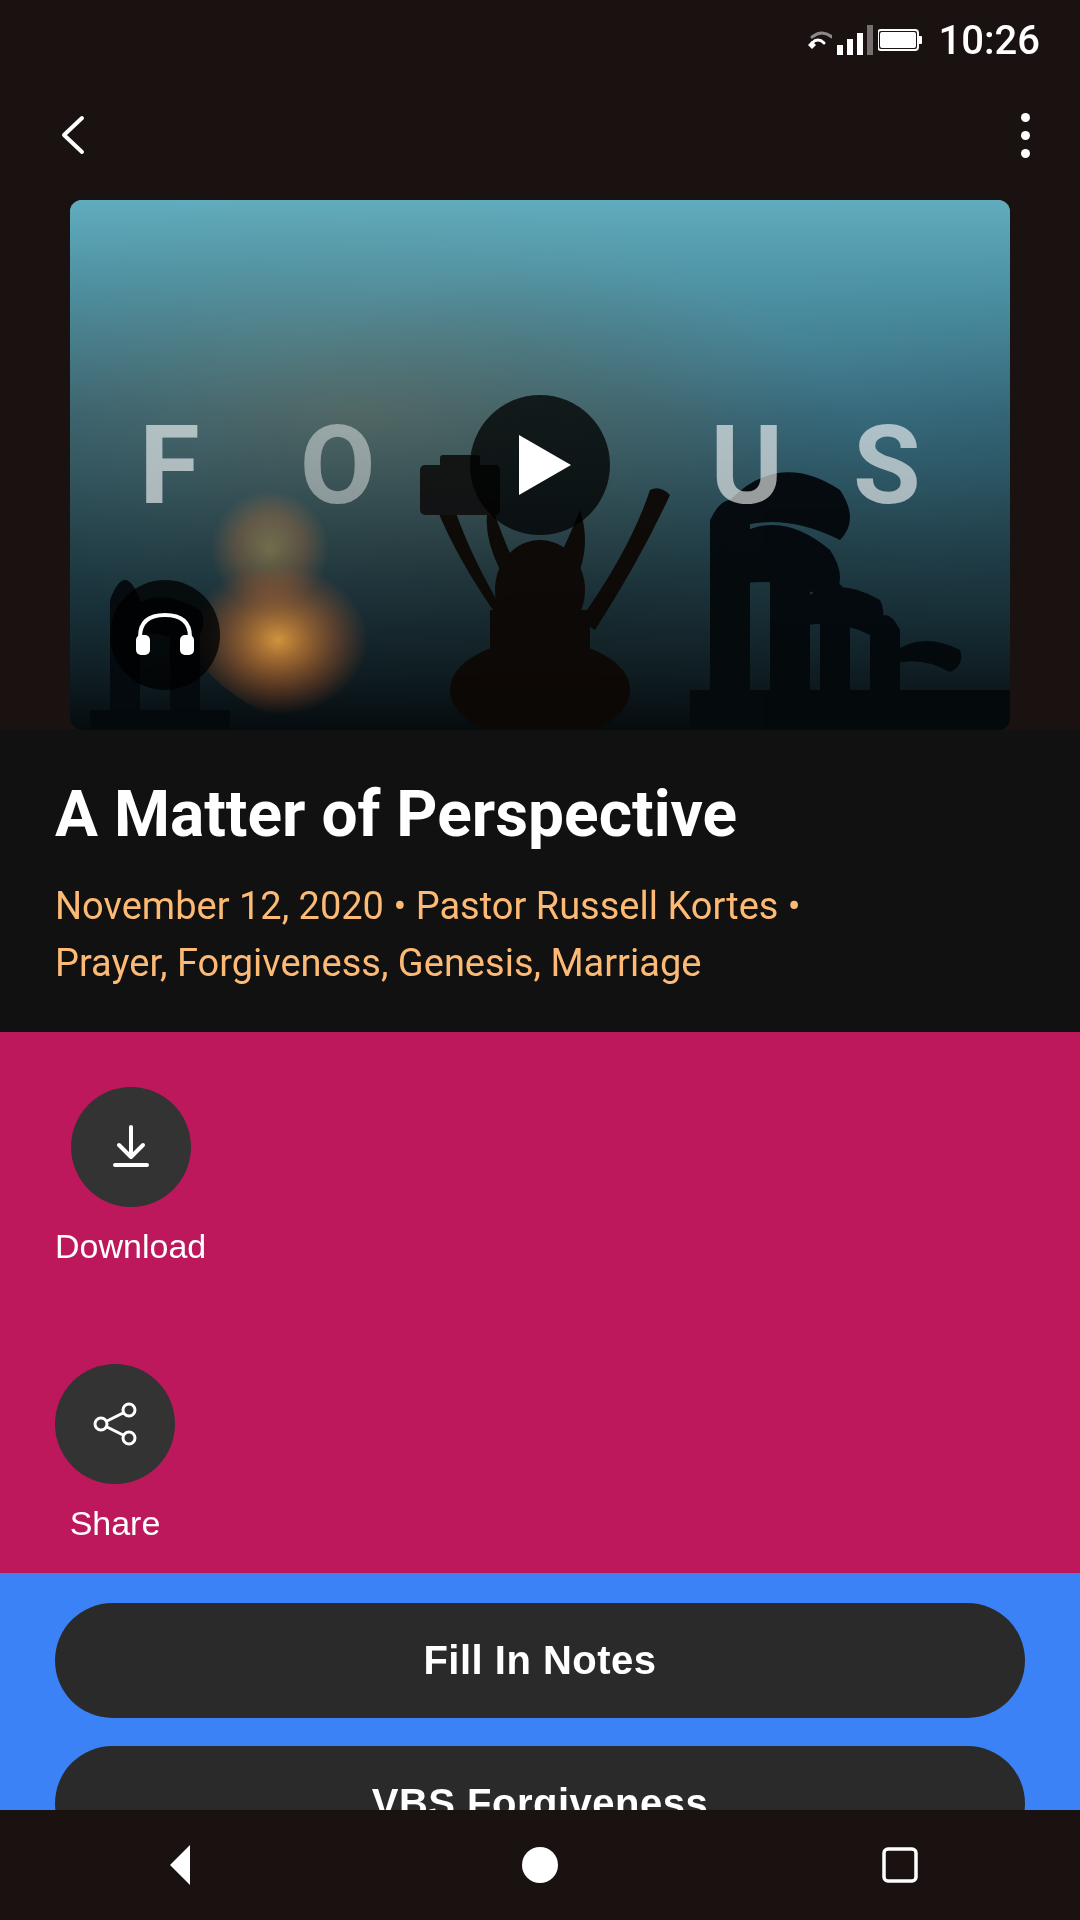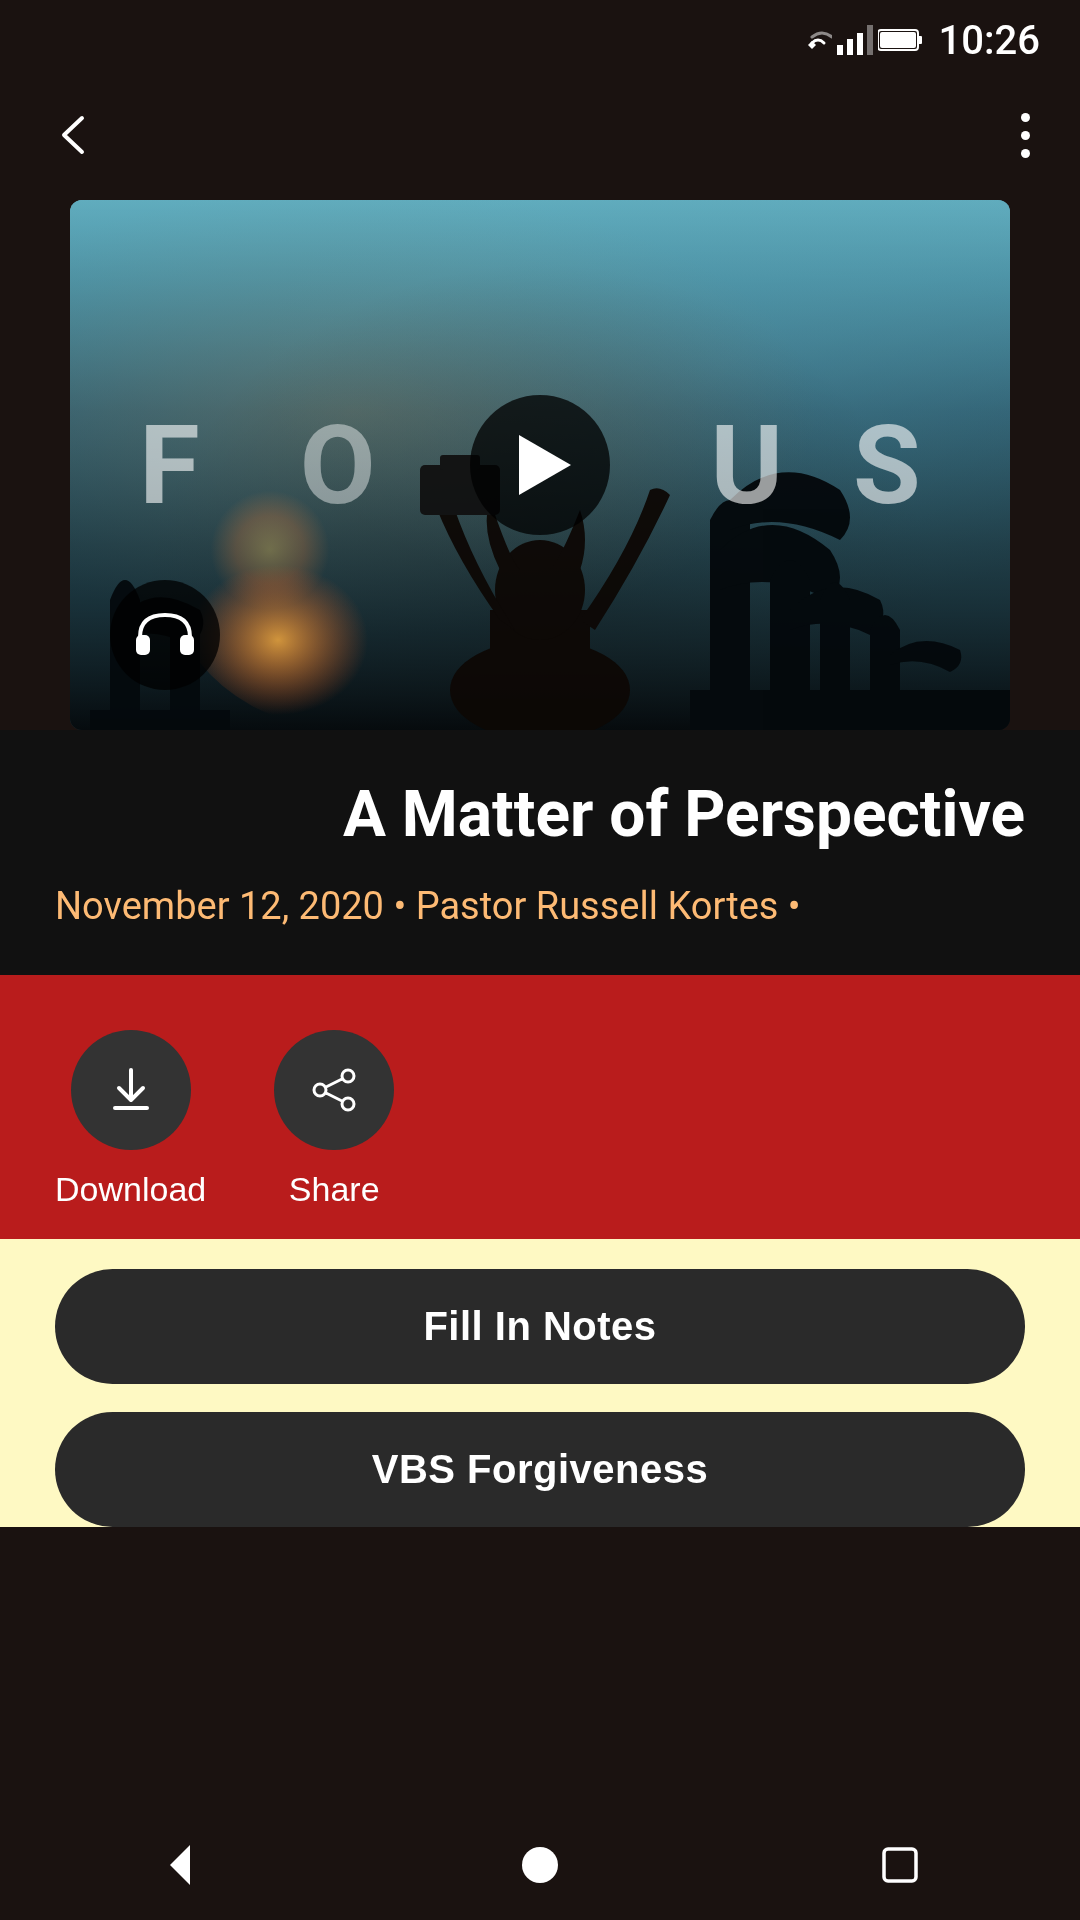--- a/index.html
+++ b/index.html
@@ -183,37 +183,37 @@
       padding: 50px 55px 40px;
       background: #111111;
     }
 
     .sermon-title {
       font-size: 64px;
       font-weight: 700;
       color: #ffffff;
       line-height: 1.1;
       margin-bottom: 28px;
-      text-align: right;
     }
 
     .sermon-meta {
       font-size: 38px;
       color: #fdba74;
       line-height: 1.5;
     }
 
     
     .actions-row {
       display: flex;
       align-items: flex-start;
       justify-content: flex-start;
-      gap: 68px;
+      gap: 98px;
       padding: 55px 55px 30px;
-      background: #b91c1c;
+      background: #be185d;
+      flex-direction: column;
     }
 
     .action-item {
       display: flex;
       flex-direction: column;
       align-items: center;
       gap: 20px;
       cursor: pointer;
       background: none;
       border: none;
@@ -232,21 +232,21 @@
 
     .action-label {
       font-size: 34px;
       color: #ffffff;
       white-space: nowrap;
     }
 
     
     .big-buttons {
       padding: 30px 55px 0;
-      background: #fef9c3;
+      background: #3b82f6;
       display: flex;
       flex-direction: column;
       gap: 28px;
     }
 
     .big-btn {
       width: 100%;
       height: 115px;
       border-radius: 60px;
       background: #2a2a2a;
@@ -411,21 +411,21 @@
       <path d="M6 30 Q6 8 31 8 Q56 8 56 30" fill="none" stroke="white" stroke-width="4" stroke-linecap="round"></path>
       <rect x="2" y="28" width="14" height="20" rx="5" fill="white"></rect>
       <rect x="46" y="28" width="14" height="20" rx="5" fill="white"></rect>
     </svg>
   </button>
 </div>
 
 <div class="content">
   <h1 class="sermon-title">A Matter of Perspective</h1>
   <p class="sermon-meta">
-    <span>November 12, 2020</span><span> • </span><span>Pastor Russell Kortes</span><span> • </span><br>
+    <span>November 12, 2020</span><span> • </span><span>Pastor Russell Kortes</span><span> • </span><br><span>Prayer, Forgiveness, Genesis, Marriage</span>
   </p>
 </div>
 
 <div class="actions-row">
 
   <button class="action-item">
     <div class="action-circle">
       <svg width="52" height="52" viewBox="0 0 52 52">
         <line x1="26" y1="6" x2="26" y2="34" stroke="white" stroke-width="4" stroke-linecap="round"></line>
         <polyline points="14,24 26,36 38,24" fill="none" stroke="white" stroke-width="4" stroke-linecap="round" stroke-linejoin="round"></polyline>

